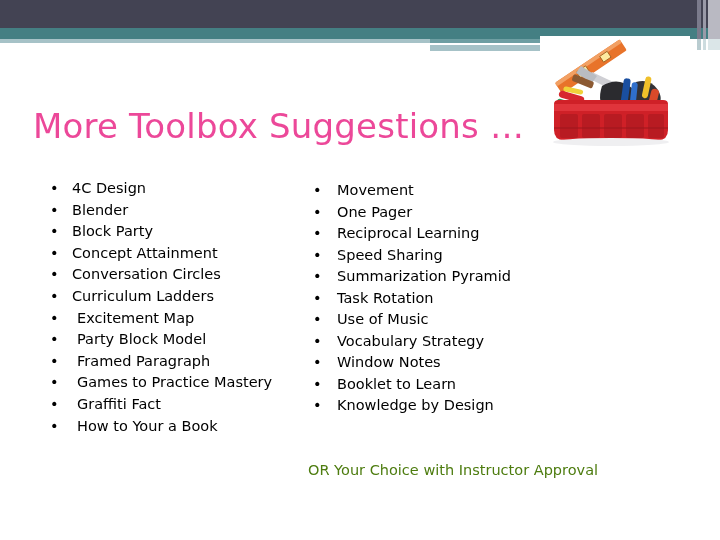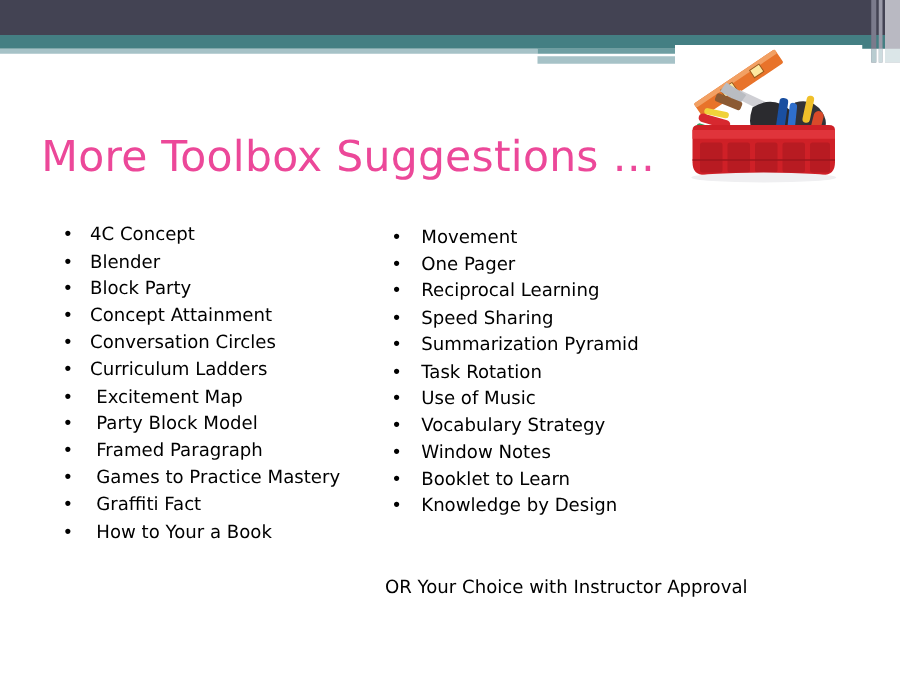--- a/index.html
+++ b/index.html
@@ -139,21 +139,21 @@
     padding-left: 32px;
   }
   .col-right ul.bullets li .dot { left: 8px; line-height: 21.5px; }
 
   
   .footer-note {
     position: absolute;
     left: 308px;
     top: 462px;
     font-size: 14.5px;
-    color: #000000;
+    color: #4d7c0f;
     white-space: nowrap;
   }
 </style>
 </head>
 <body>
 
 <div id="slide">
 
   <div class="band-dark"></div>
   <div class="band-teal"></div>
@@ -211,21 +211,21 @@
       <path d="M14 92 h114" stroke="#9c161c" stroke-width="1.2" fill="none"></path>
 
       <ellipse cx="71" cy="106" rx="58" ry="4" fill="#efeff1"></ellipse>
     </svg>
   </div>
 
   <div class="title">More Toolbox Suggestions …</div>
 
   <div class="col col-left">
     <ul class="bullets" id="left-list">
-        <li><span class="dot">•</span><span>4C Concept</span></li>
+        <li><span class="dot">•</span><span>4C Design</span></li>
         <li><span class="dot">•</span><span>Blender</span></li>
         <li><span class="dot">•</span><span>Block Party</span></li>
         <li><span class="dot">•</span><span>Concept Attainment</span></li>
         <li><span class="dot">•</span><span>Conversation Circles</span></li>
         <li><span class="dot">•</span><span>Curriculum Ladders</span></li>
         <li class="indented"><span class="dot">•</span><span>Excitement Map</span></li>
         <li class="indented"><span class="dot">•</span><span>Party Block Model</span></li>
         <li class="indented"><span class="dot">•</span><span>Framed Paragraph</span></li>
         <li class="indented"><span class="dot">•</span><span>Games to Practice Mastery</span></li>
         <li class="indented"><span class="dot">•</span><span>Graffiti Fact</span></li>

